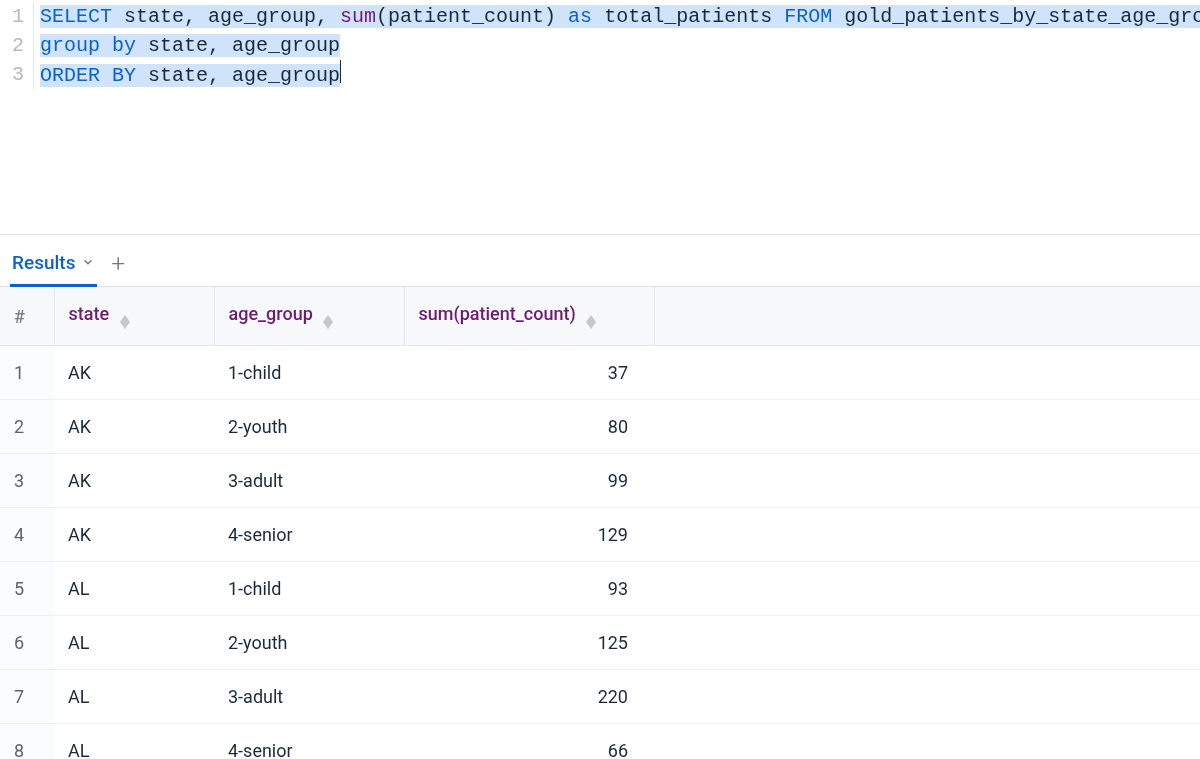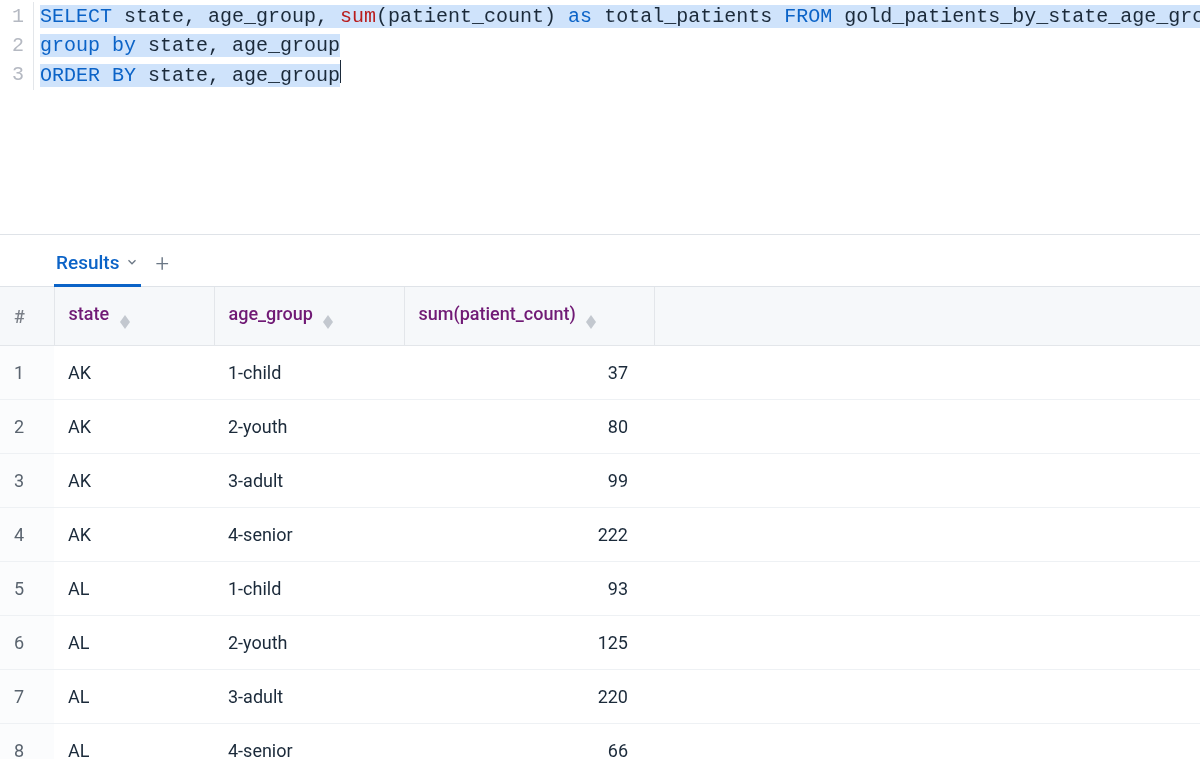--- a/index.html
+++ b/index.html
@@ -31,39 +31,38 @@
     position: relative;
     white-space: pre;
   }
   .code .line { position: relative; display: block; }
   .hl {
     display: inline;
     background: #cfe3fb;
     padding: 0;
   }
   .kw { color: #0b63c7; text-align: center; }
-  .fn { color: #b91c1c; }
+  .fn { color: #701a75; }
   .txt { color: #1b2a3a; text-align: center; }
   .cursor {
     display: inline-block;
     width: 1px;
     height: 1.15em;
     background: #1b2a3a;
     vertical-align: -2px;
   }
   .divider {
     border-top: 1px solid #dfe3e8;
     margin-top: 140px;
   }
   .tabs {
     display: flex;
     align-items: center;
     gap: 8px;
     padding: 12px 10px 0 10px;
-    margin-left: 44px;
   }
   .tab {
     display: flex;
     align-items: center;
     gap: 6px;
     color: #0b63c7;
     font-size: 19px;
     padding: 4px 2px 10px 2px;
     border-bottom: 3px solid #0b63c7;
     cursor: pointer;
@@ -224,21 +223,21 @@
         <td class="idx">3</td>
         <td>AK</td>
         <td>3-adult</td>
         <td class="num">99</td>
         <td></td>
       </tr>
       <tr>
         <td class="idx">4</td>
         <td>AK</td>
         <td>4-senior</td>
-        <td class="num">222</td>
+        <td class="num">129</td>
         <td></td>
       </tr>
       <tr>
         <td class="idx">5</td>
         <td>AL</td>
         <td>1-child</td>
         <td class="num">93</td>
         <td></td>
       </tr>
       <tr>

